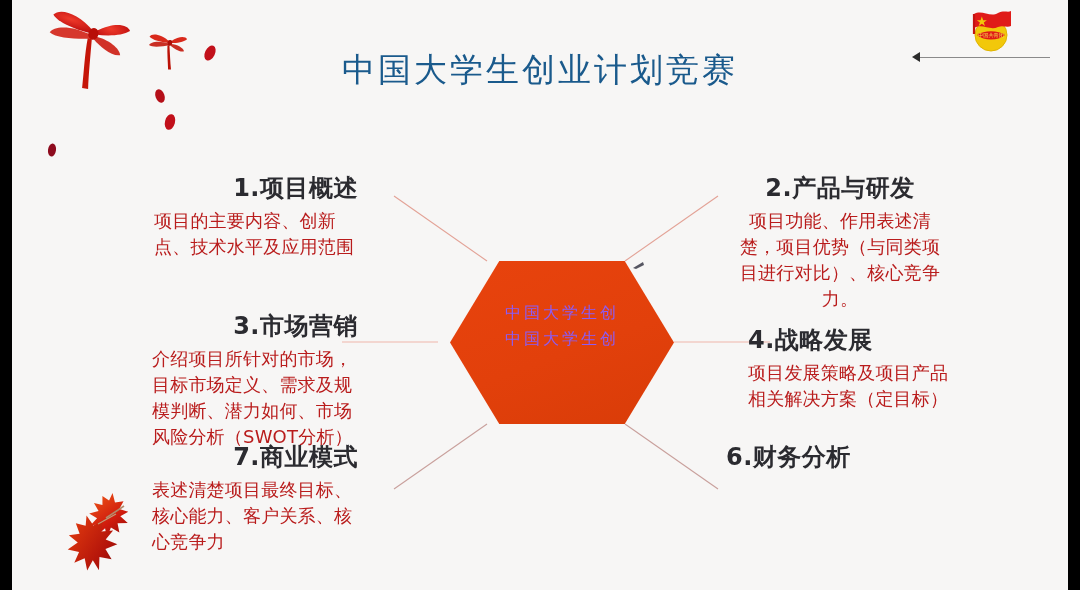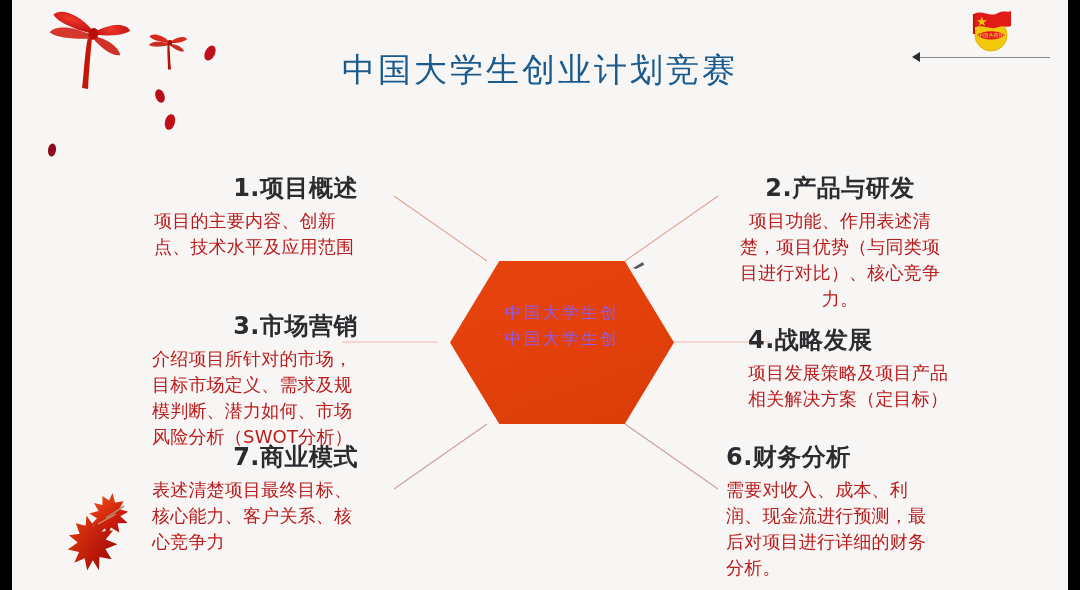--- a/index.html
+++ b/index.html
@@ -226,21 +226,20 @@
       <p>项目功能、作用表述清楚，项目优势（与同类项目进行对比）、核心竞争力。</p>
     </div>
 
     <div class="item right" id="item-4">
       <h3>4.战略发展</h3>
       <p>项目发展策略及项目产品相关解决方案（定目标）</p>
     </div>
 
     <div class="item right" id="item-6">
       <h3>6.财务分析</h3>
-      <p>需要对收入、成本、利润、现金流进行预测，最后对项目进行详细的财务分析。</p>
     </div>
 
     <svg class="deco" id="dragonflies" width="190" height="175" viewBox="0 0 190 175">
       <defs>
         <radialGradient id="dfg" cx="40%" cy="40%" r="70%">
           <stop offset="0%" stop-color="#ef3a2a"></stop>
           <stop offset="100%" stop-color="#c01010"></stop>
         </radialGradient>
       </defs>
 

